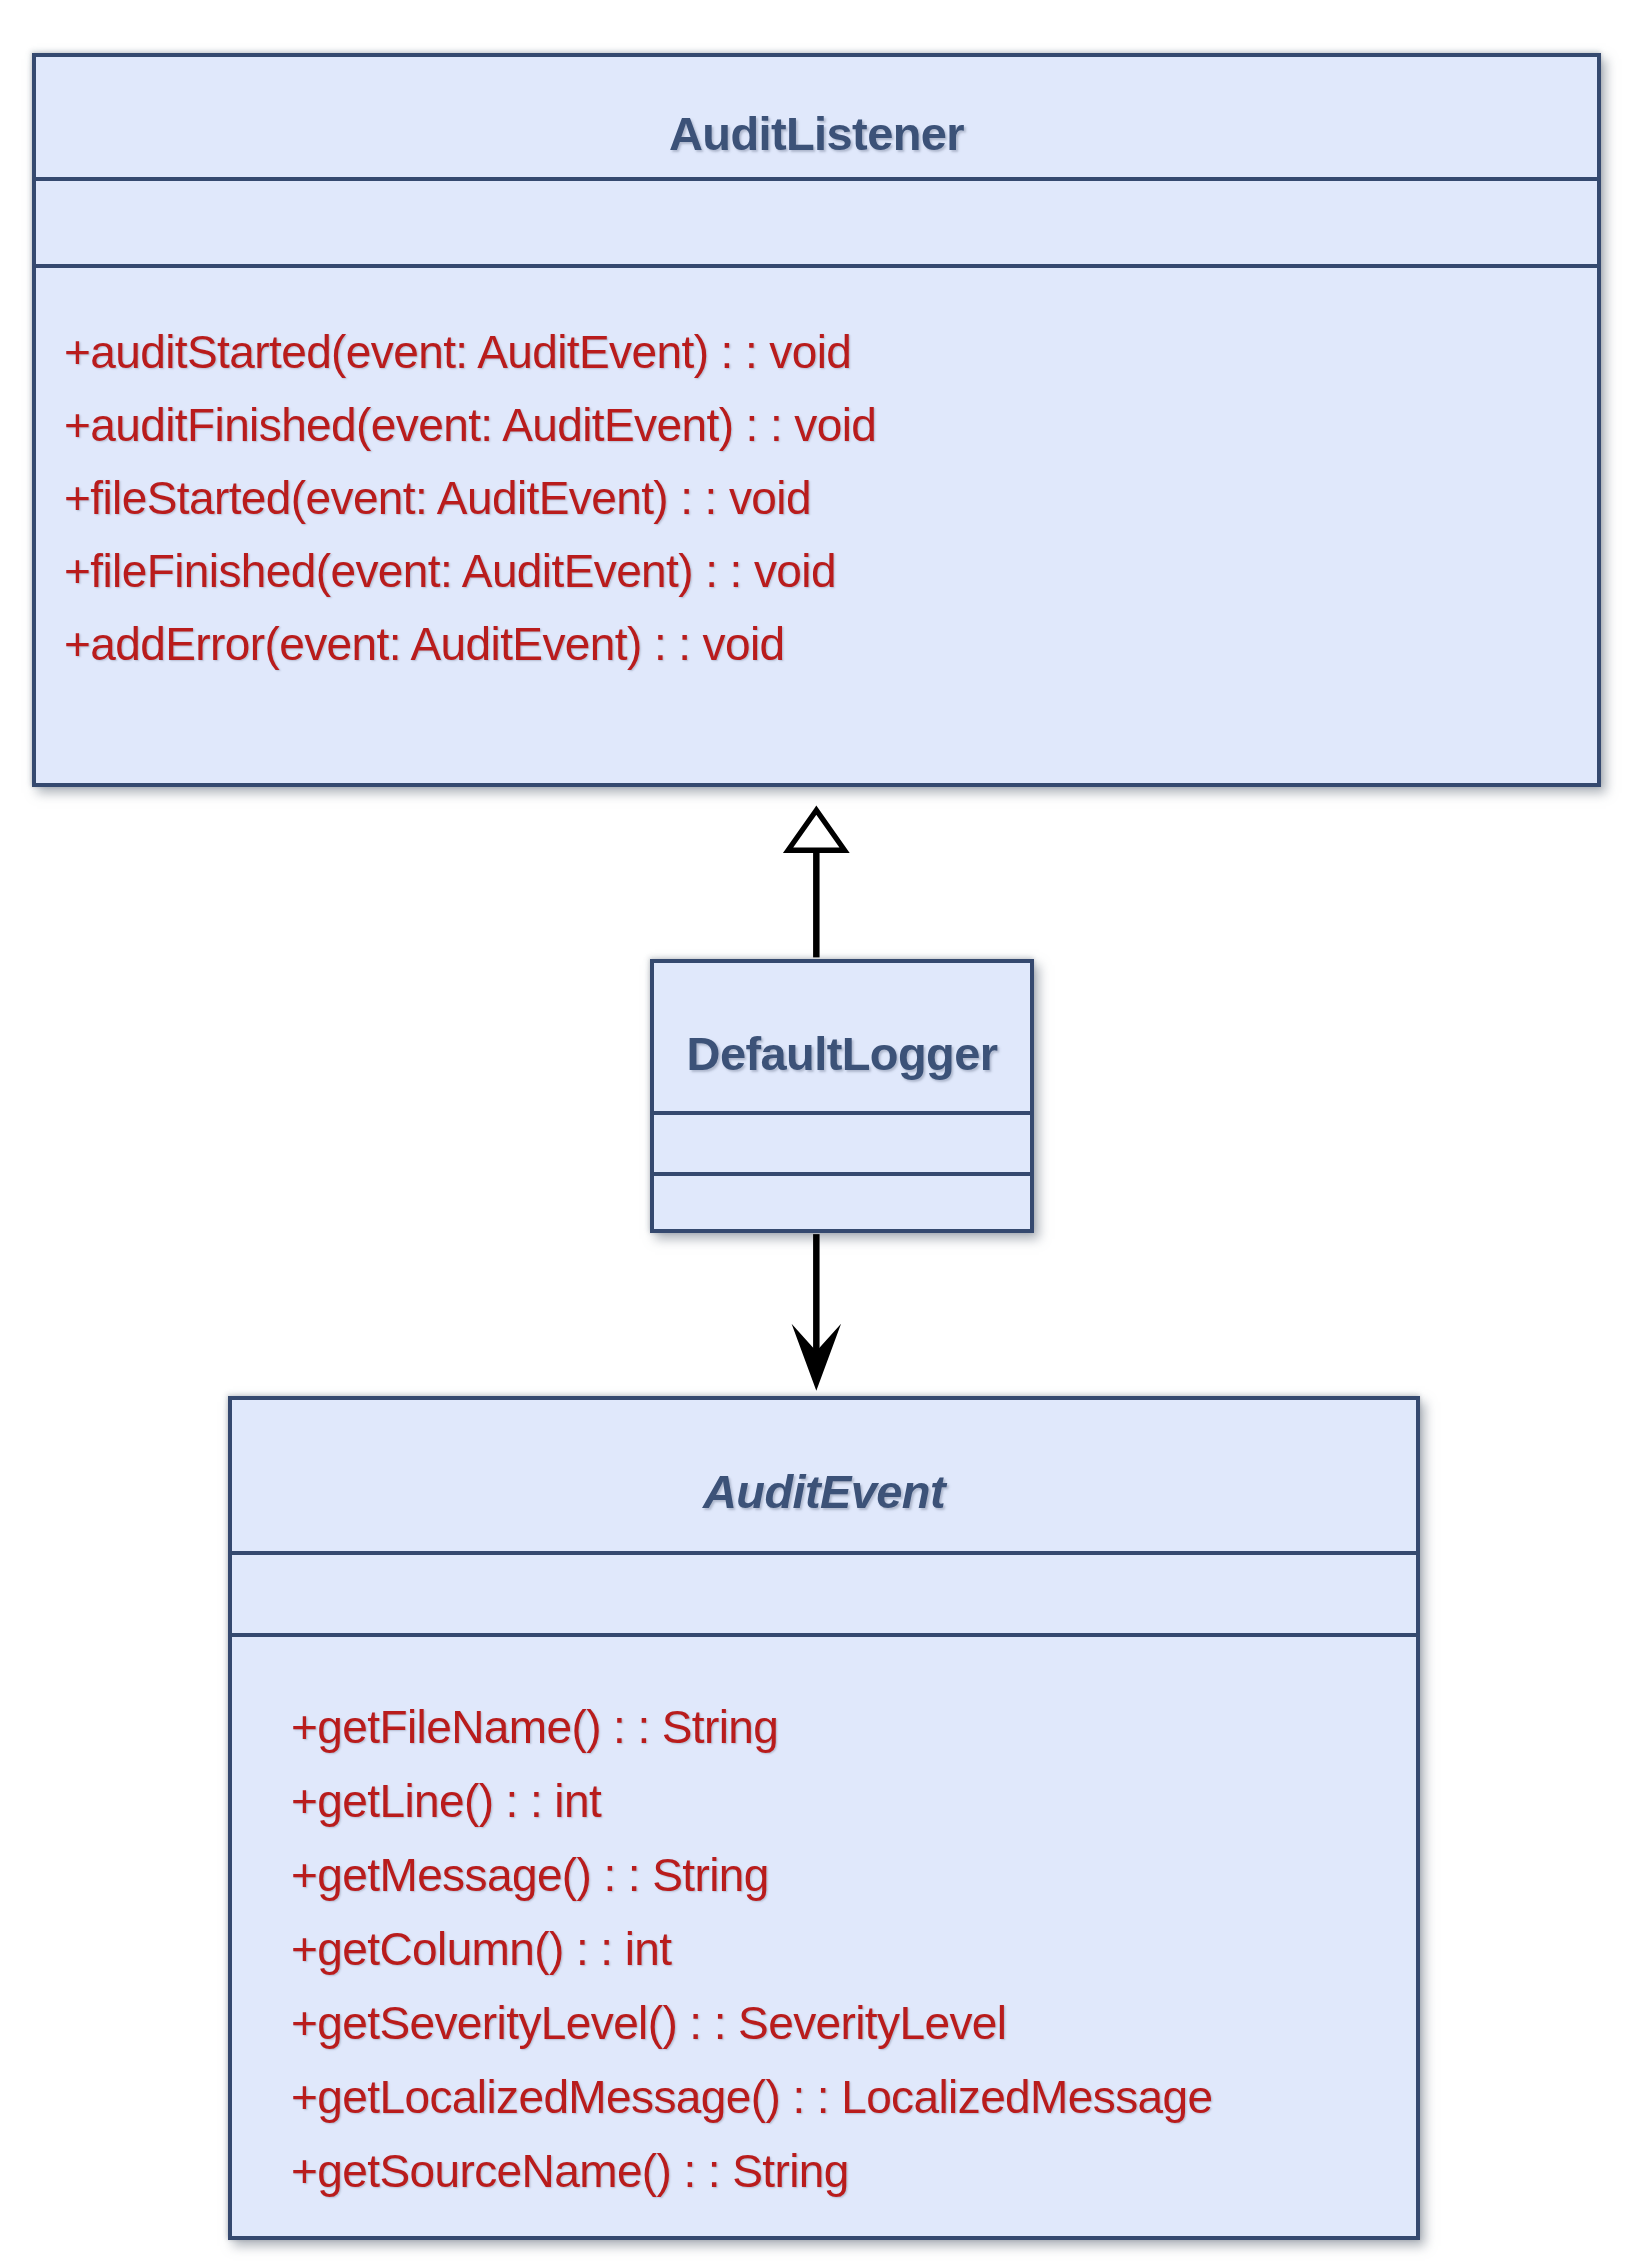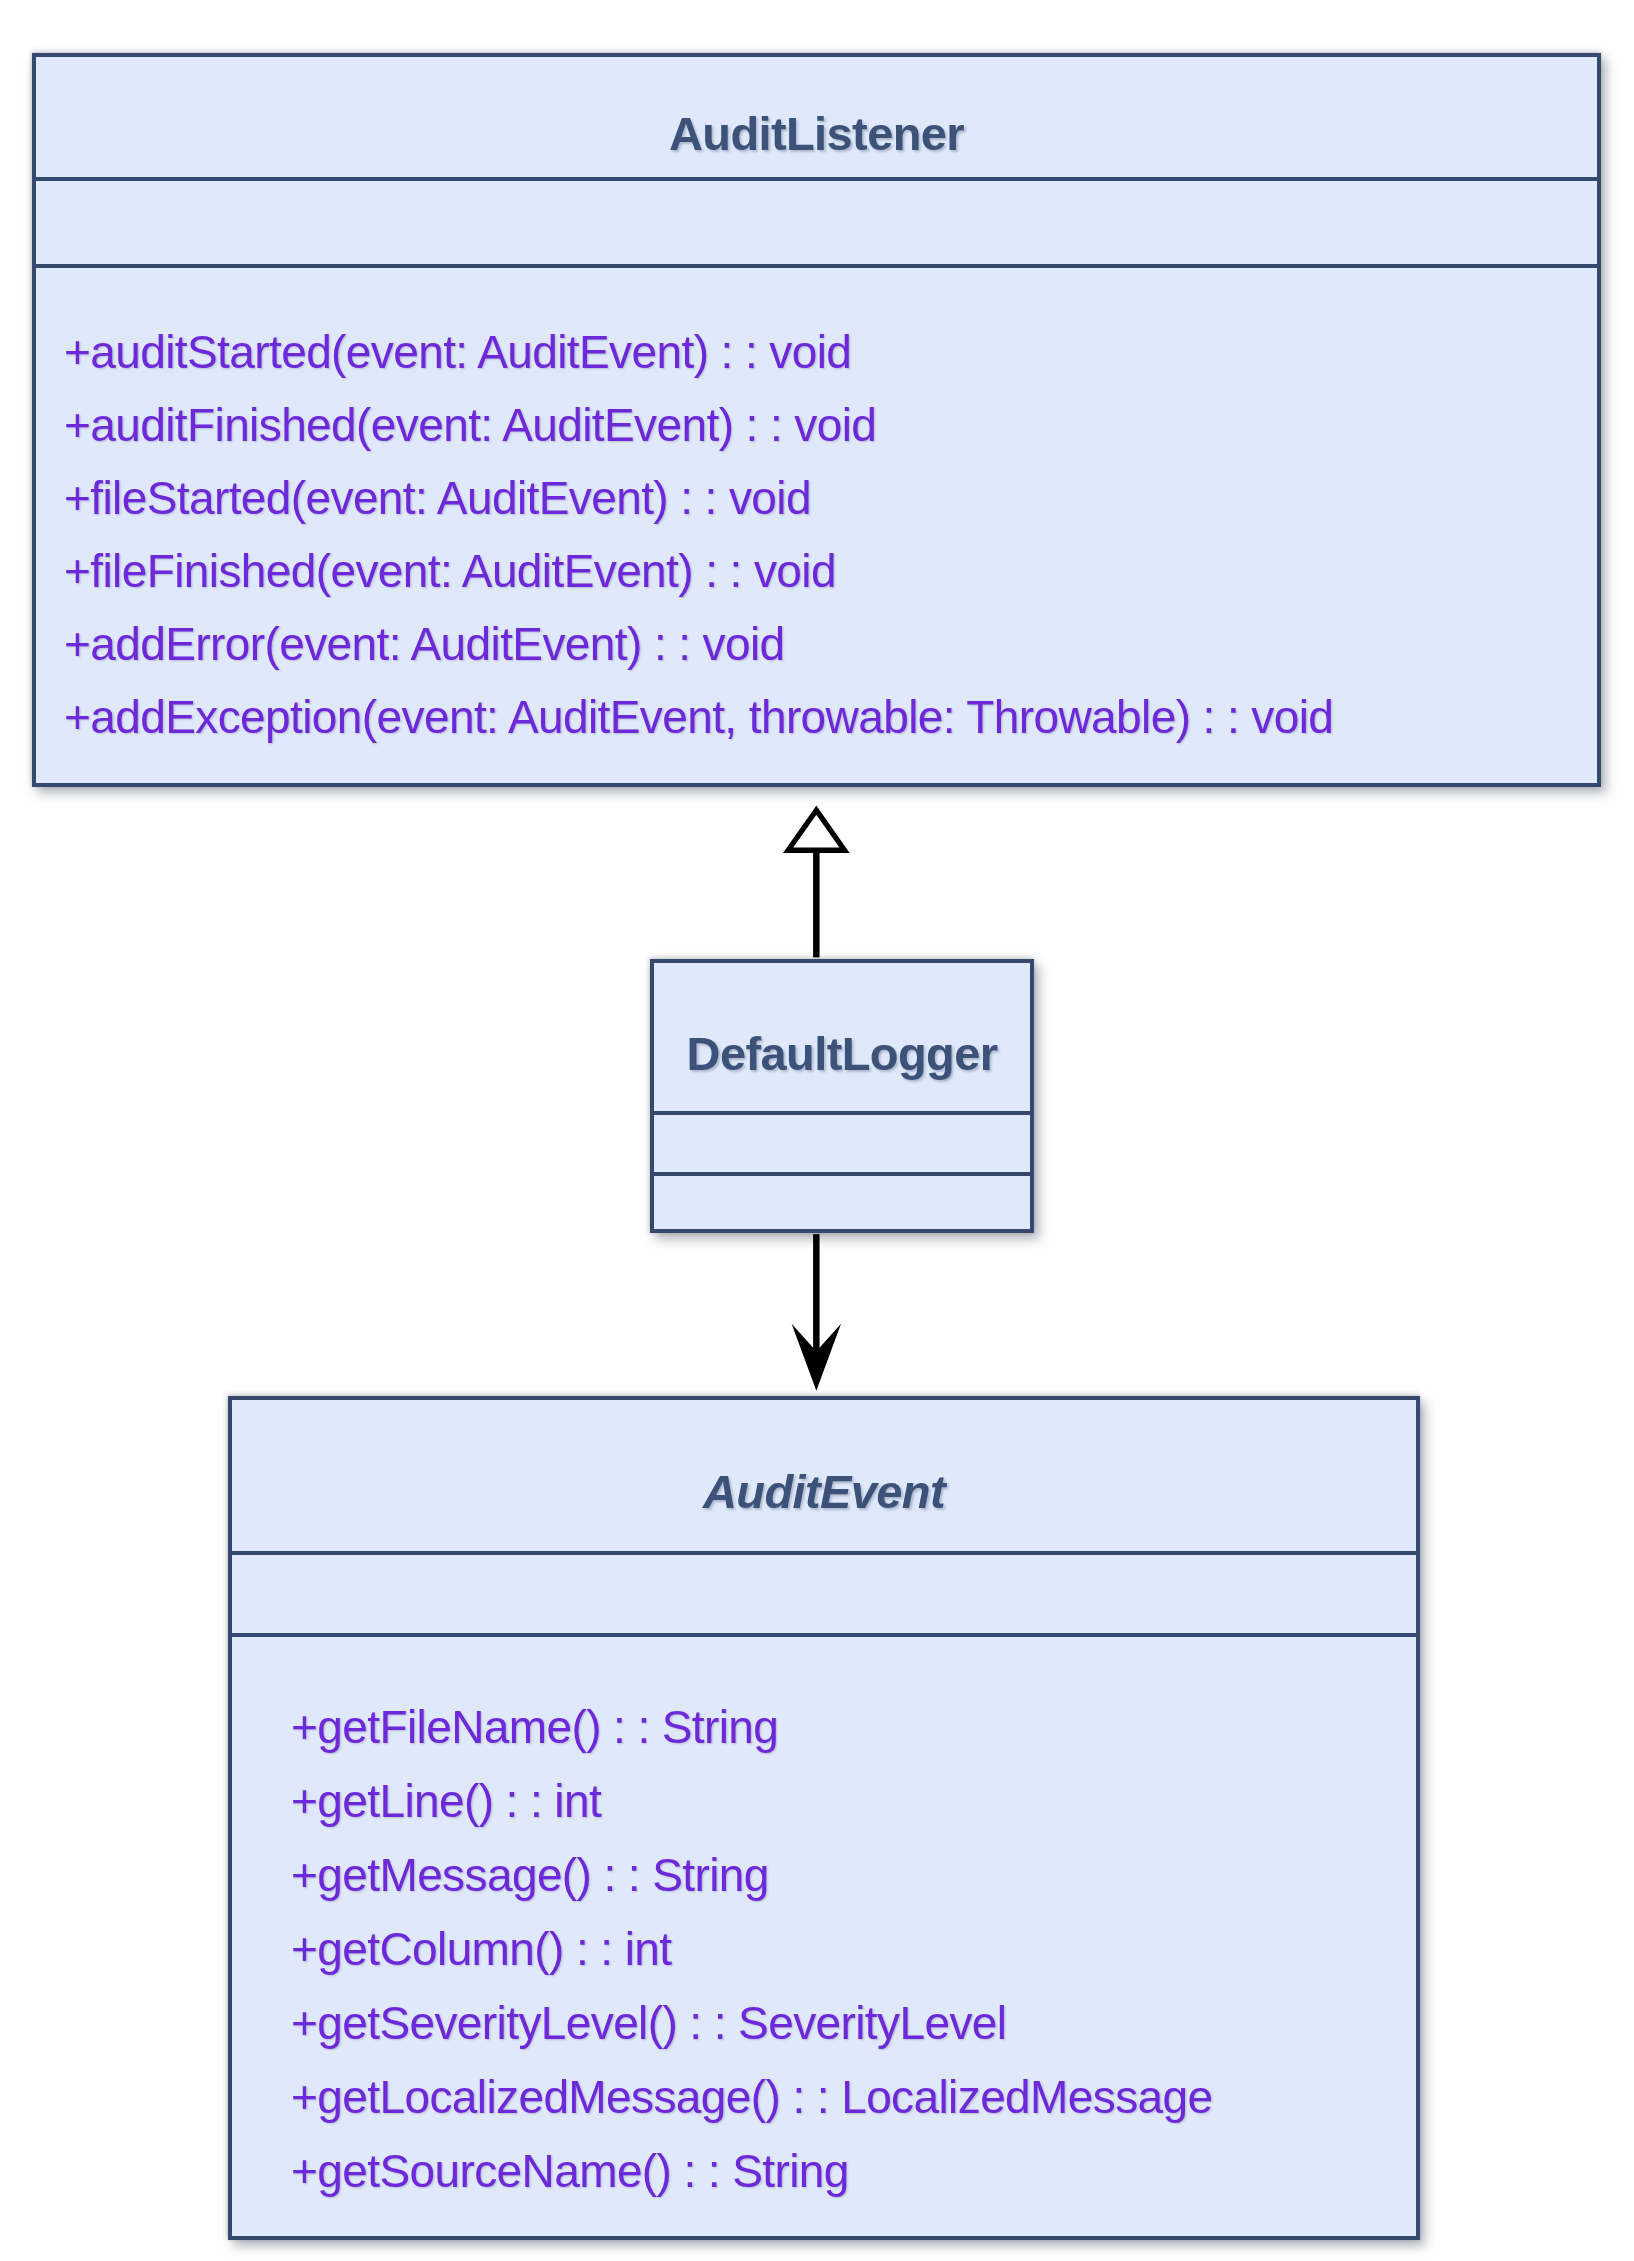--- a/index.html
+++ b/index.html
@@ -51,21 +51,21 @@
     border-bottom: 4.1px solid #35496f;
     flex: 0 0 auto;
   }
   .methods-section {
     flex: 1 1 auto;
     overflow: hidden;
   }
   .method-line {
     font-size: 46px;
     line-height: 73px;
-    color: #6d28d9;
+    color: #b91c1c;
     letter-spacing: -0.6px;
     white-space: nowrap;
     text-shadow: 1.2px 1.2px 1.8px rgba(80,92,118,0.30);
   }
 
   
   #box-auditlistener { left: 32px; top: 53px; width: 1569px; height: 734px; }
   #box-auditlistener .title-section { height: 120px; }
   #box-auditlistener .attributes-section { height: 83px; }
   #box-auditlistener .methods-section { padding: 48px 17.7px 0 28px; }
@@ -102,21 +102,20 @@
     <div class="title-section">
       <span class="class-title">AuditListener</span>
     </div>
     <div class="attributes-section"></div>
     <div class="methods-section">
       <div class="method-line">+auditStarted(event: AuditEvent) : : void</div>
       <div class="method-line">+auditFinished(event: AuditEvent) : : void</div>
       <div class="method-line">+fileStarted(event: AuditEvent) : : void</div>
       <div class="method-line">+fileFinished(event: AuditEvent) : : void</div>
       <div class="method-line">+addError(event: AuditEvent) : : void</div>
-      <div class="method-line">+addException(event: AuditEvent, throwable: Throwable) : : void</div>
     </div>
   </div>
 
   <div class="class-box" id="box-defaultlogger">
     <div class="title-section">
       <span class="class-title">DefaultLogger</span>
     </div>
     <div class="attributes-section"></div>
     <div class="methods-section"></div>
   </div>

